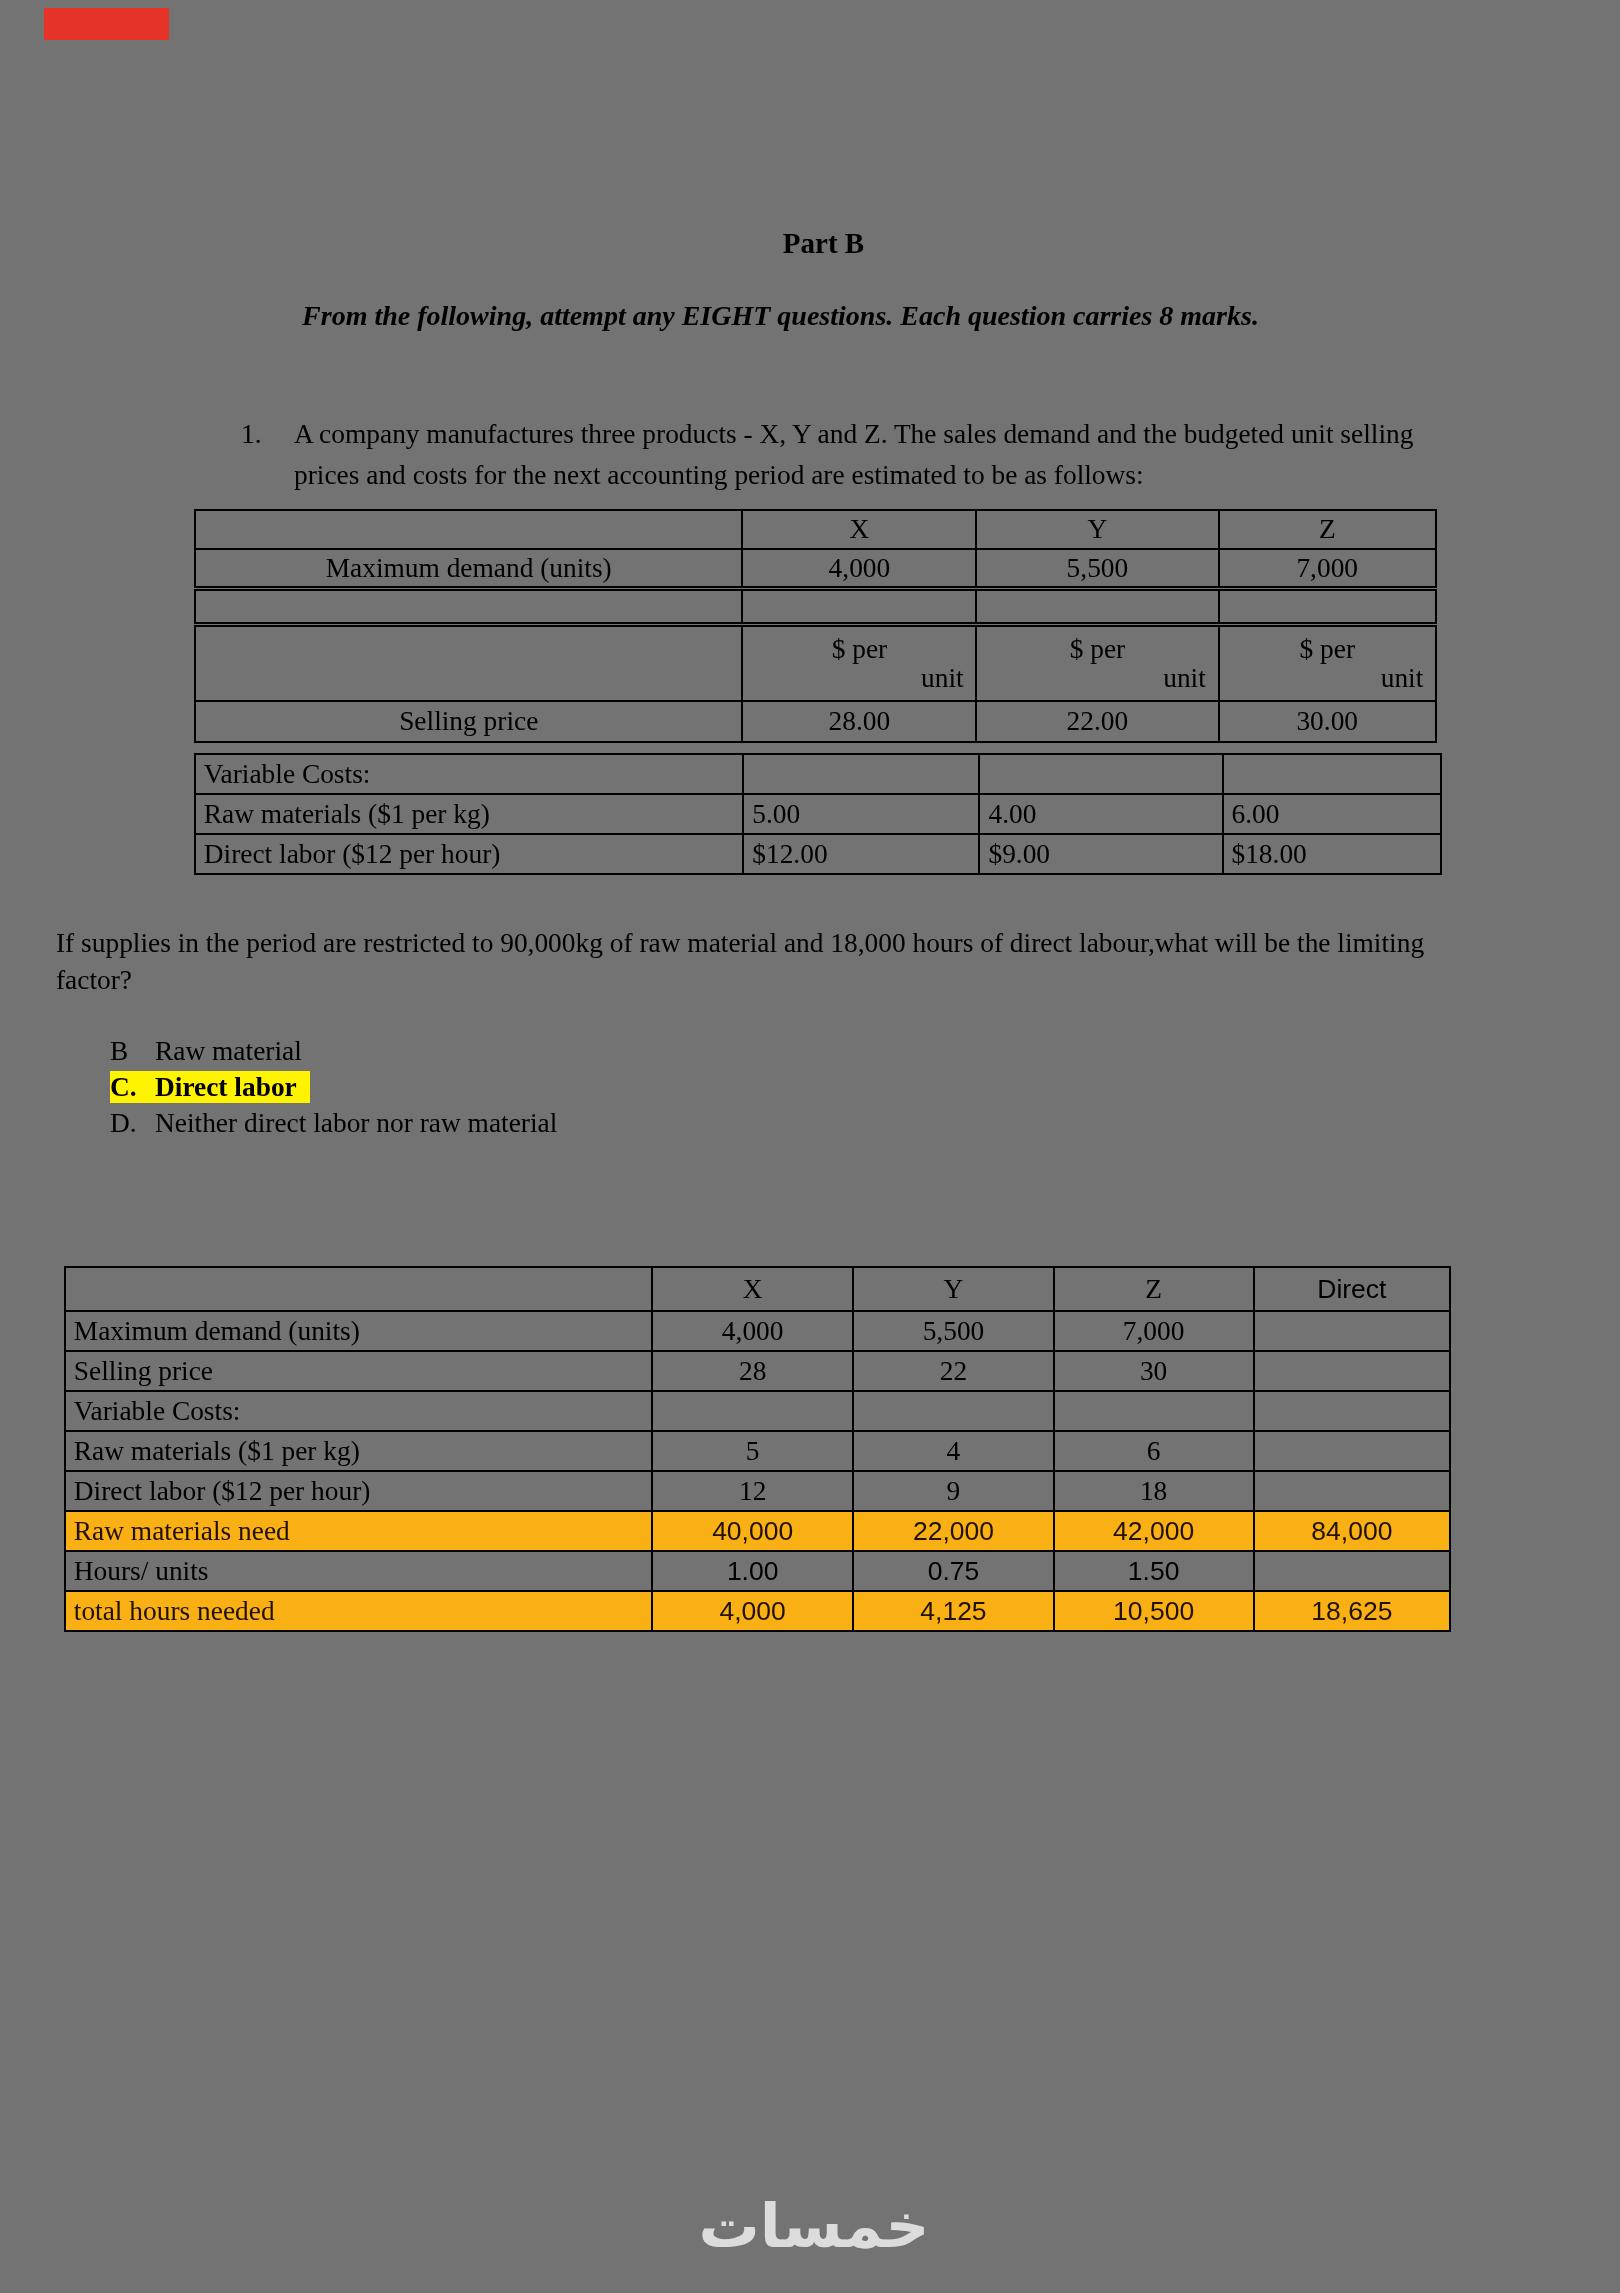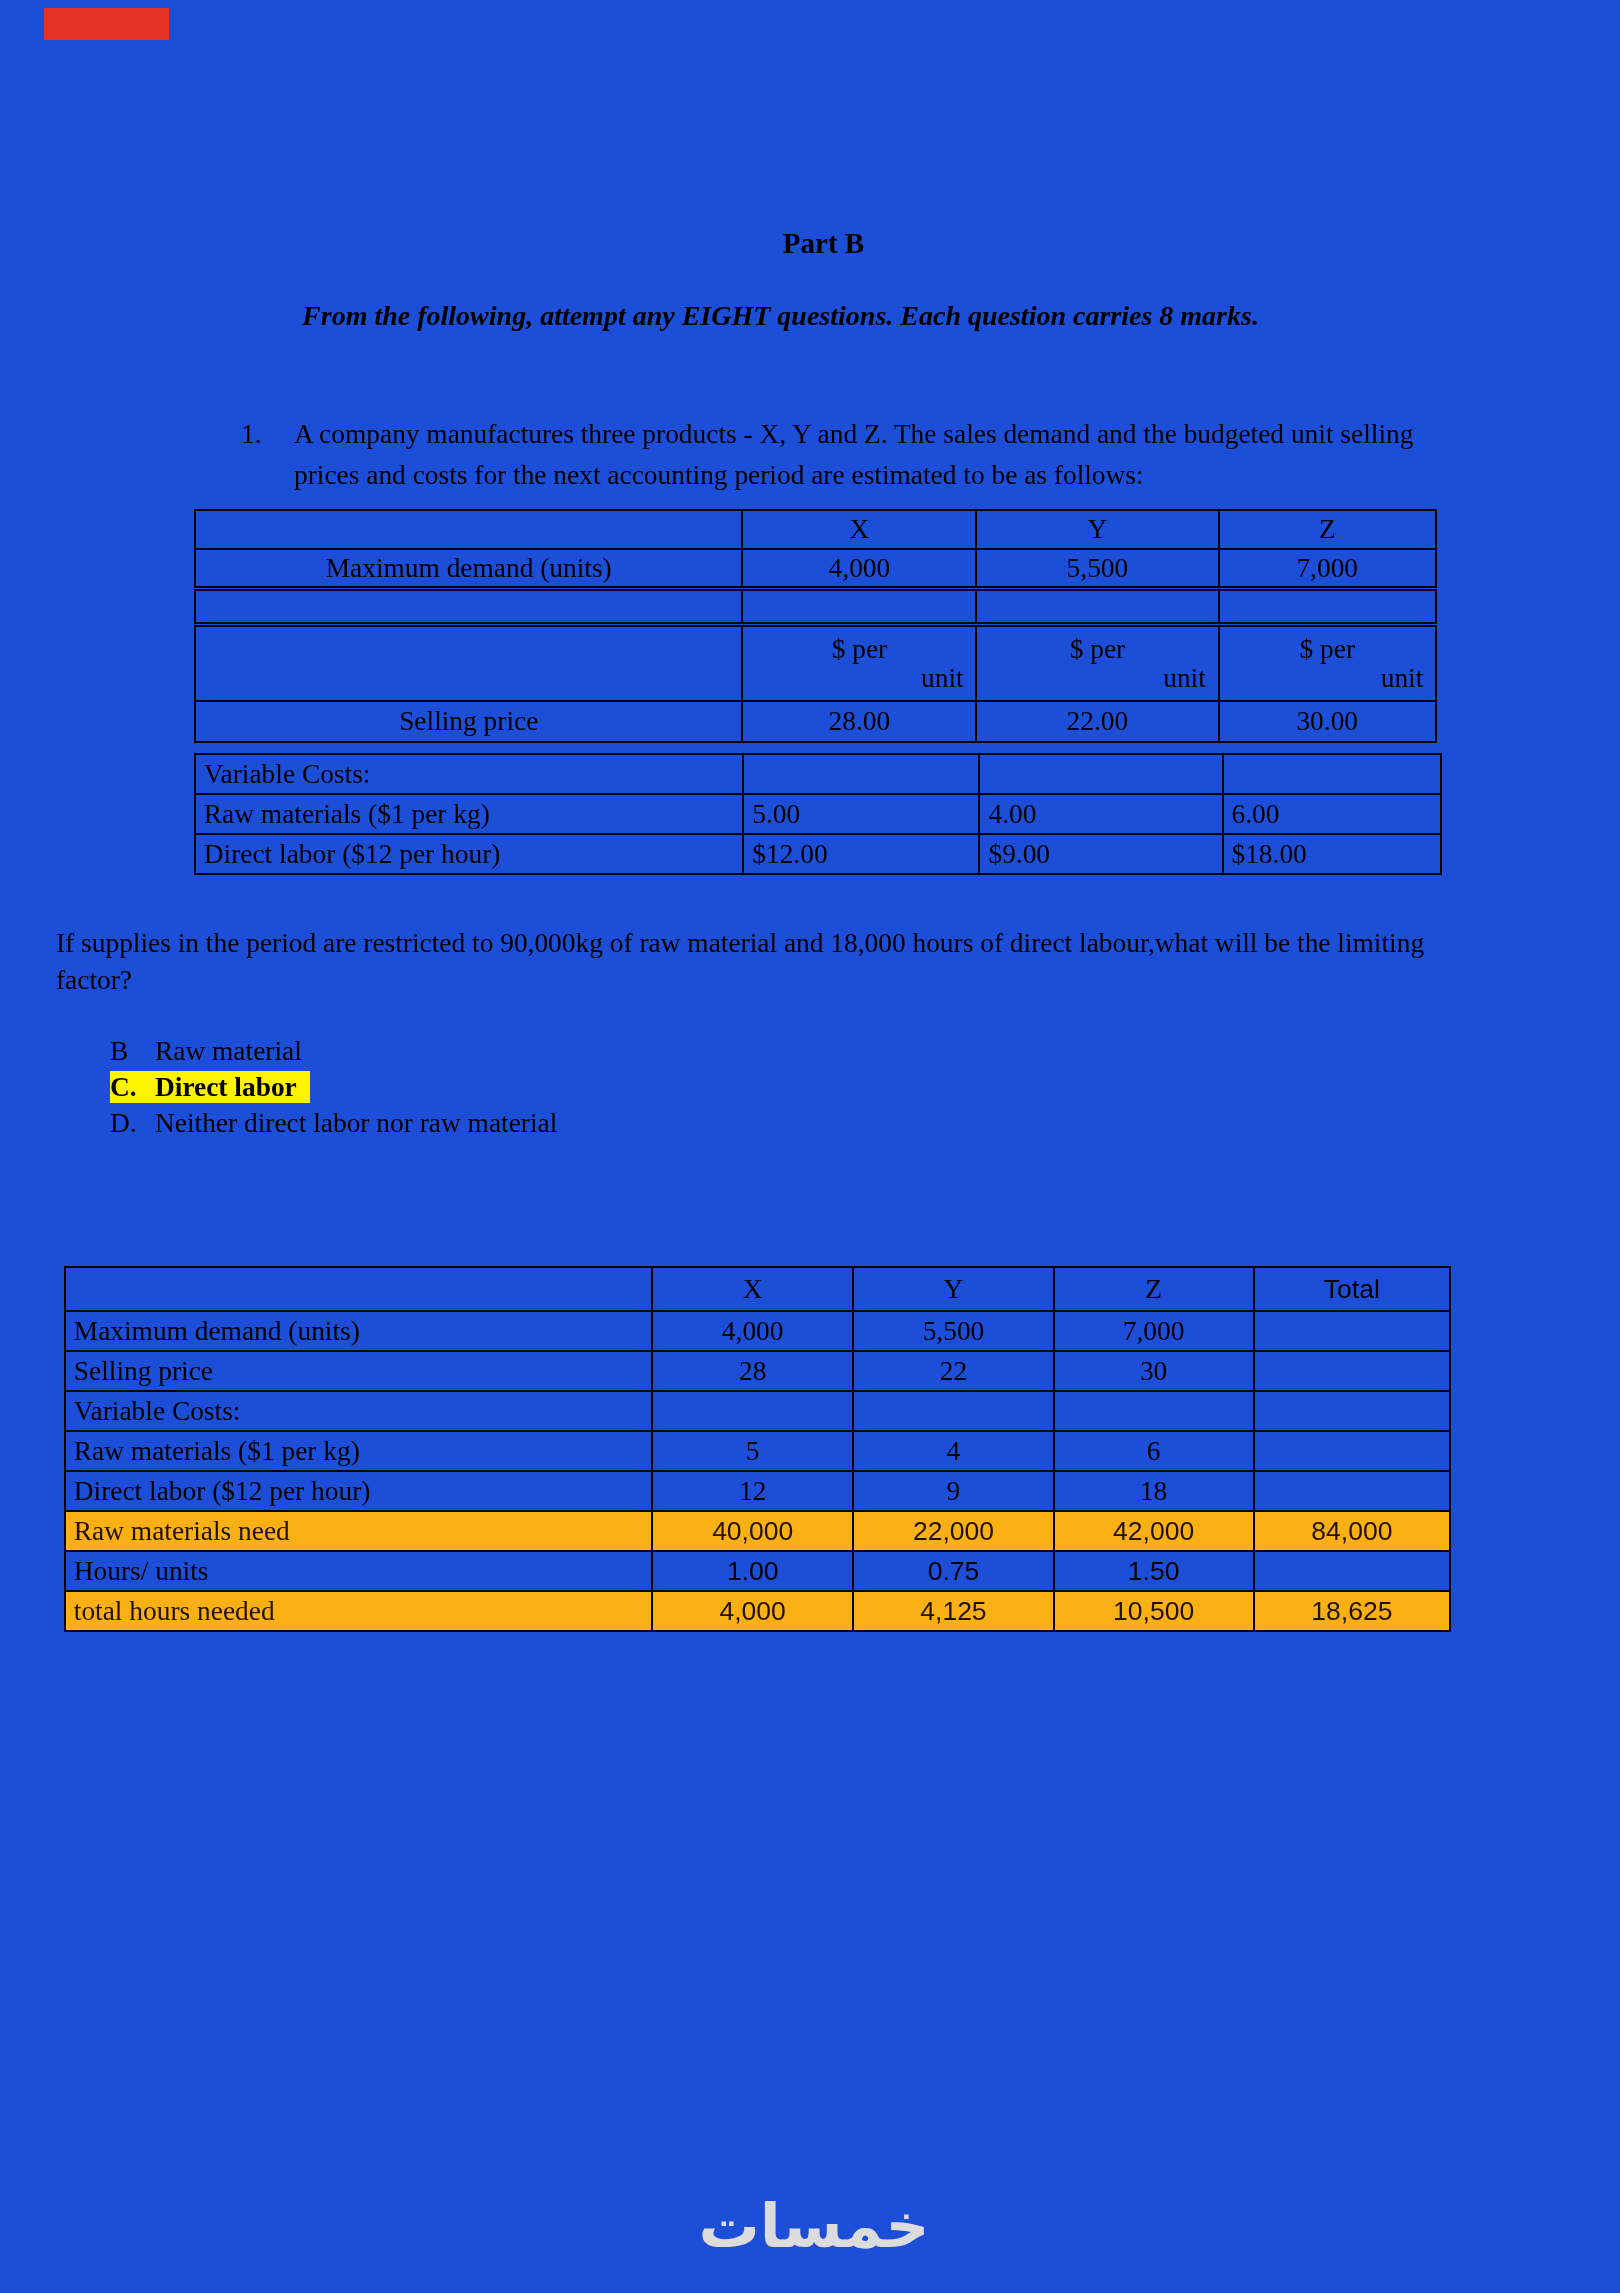--- a/index.html
+++ b/index.html
@@ -1,18 +1,18 @@
 <!DOCTYPE html>
 <html><head>
 <meta charset="utf-8">
 <style>
   html,body { margin:0; padding:0; background:#888; }
   .page {
     position:relative; width:1620px; height:2294px; margin:0 auto;
-    background:#1d4ed8; color:#000;
+    background:#737373; color:#000;
     font-family:"Liberation Serif", serif;
     overflow:hidden;
   }
   .abs { position:absolute; }
 
   .red-mark { left:44px; top:7.8px; width:125px; height:32px; background:#e5332a; }
 
   .part-title {
     left:0; top:227px; width:1647px; text-align:center;
     font-size:29px; font-weight:bold;
@@ -179,21 +179,21 @@
     </div>
   </div>
 
   <table class="abs t2">
     <tbody>
         <tr class="r-head">
       <td class="c0"></td>
       <td class="c1">X</td>
       <td class="c2">Y</td>
       <td class="c3">Z</td>
-      <td class="c4 sans">Total</td>
+      <td class="c4 sans">Direct</td>
     </tr>
     <tr>
       <td class="c0">Maximum demand (units)</td>
       <td class="c1">4,000</td>
       <td class="c2">5,500</td>
       <td class="c3">7,000</td>
       <td class="c4"></td>
     </tr>
     <tr>
       <td class="c0">Selling price</td>

